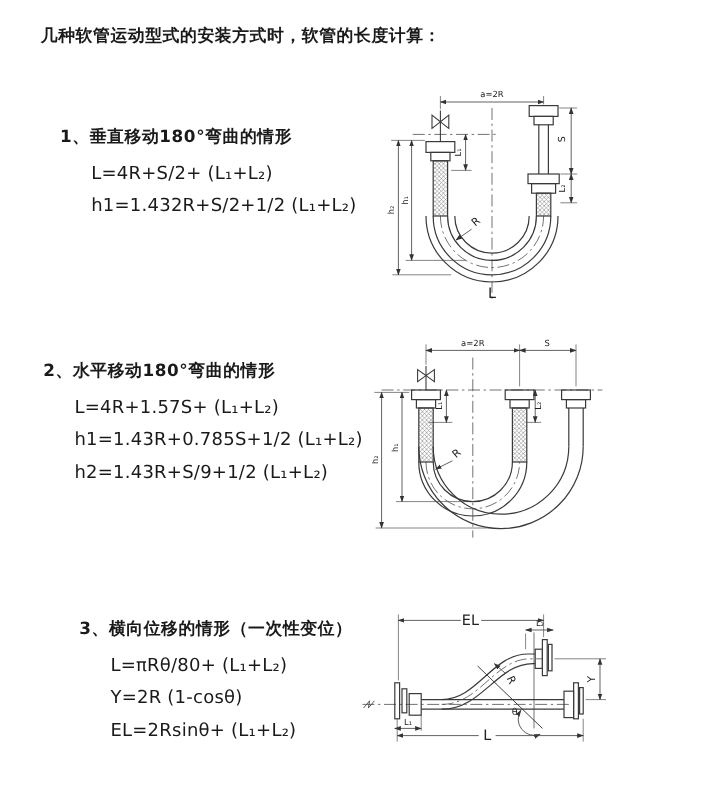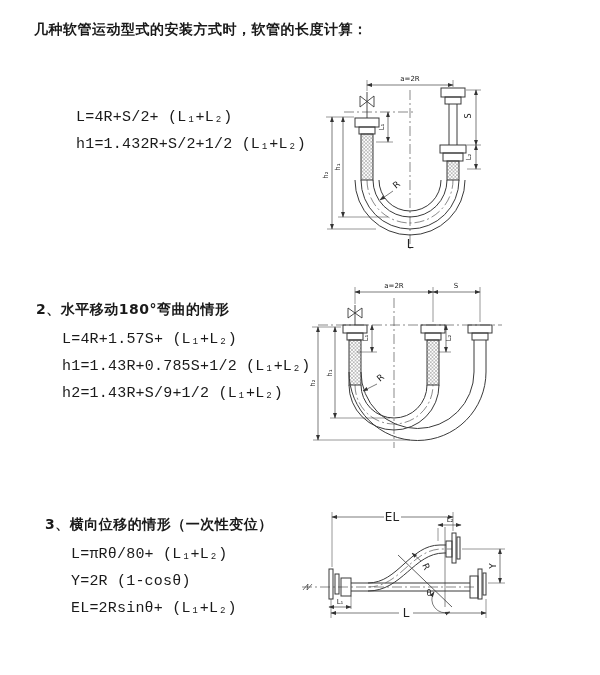--- a/index.html
+++ b/index.html
@@ -8,21 +8,21 @@
     position: relative; width: 600px; height: 675px; background: #ffffff;
     font-family: "DejaVu Sans", "Liberation Sans", sans-serif; color: #1a1a1a;
     overflow: hidden;
   }
   .title {
     position: absolute; left: 34px; top: 21px;
     font-size: 14px; font-weight: 700; letter-spacing: .5px; white-space: nowrap;
   }
   .sec { position: absolute; width: 310px; }
   .sec-heading { font-size: 14px; font-weight: 700; letter-spacing: .5px; line-height: 20px; margin: 0 0 7px 0; white-space: nowrap; }
-  .formula { font-size: 15px; line-height: 27px; padding-left: 26px; white-space: nowrap; letter-spacing: .2px; font-family: Liberation Mono, monospace; }
+  .formula { font-size: 15px; line-height: 27px; padding-left: 26px; white-space: nowrap; letter-spacing: .2px; }
   .diag { position: absolute; }
   .diag text { font-family: "DejaVu Sans", sans-serif; fill: #222; stroke: none; font-size: 8px; }
   .diag text.lg { font-size: 12px; }
   .diag text.md { font-size: 9px; }
   .diag text.sm { font-size: 7px; }
   g.draw { stroke: #3a3a3a; fill: none; stroke-width: 1; }
   g.dims { stroke: #444; fill: none; stroke-width: .7; }
   .cl  { stroke-dasharray: 10 3 2 3; stroke-width: .6; }
   .ext { stroke-width: .55; }
 </style>
@@ -38,32 +38,33 @@
       <marker id="arr" viewBox="0 0 10 10" refX="9" refY="5" markerWidth="8" markerHeight="8" orient="auto-start-reverse">
         <path d="M0,1.5 L10,5 L0,8.5 z" fill="#333"></path>
       </marker>
       <pattern id="hatch" width="3.5" height="3.5" patternUnits="userSpaceOnUse">
         <path d="M0,3.5 L3.5,0 M0,0 L3.5,3.5" stroke="#888" stroke-width="0.5"></path>
       </pattern>
     </defs>
   </svg>
 
   <section class="sec" style="left:50px;top:104px">
+    <div class="sec-heading">1、垂直移动180°弯曲的情形</div>
     <div class="formula">L=4R+S/2+ (L₁+L₂)</div>
     <div class="formula">h1=1.432R+S/2+1/2 (L₁+L₂)</div>
   </section>
 
   <section class="sec" style="left:36px;top:299px">
     <div class="sec-heading">2、水平移动180°弯曲的情形</div>
     <div class="formula">L=4R+1.57S+ (L₁+L₂)</div>
     <div class="formula">h1=1.43R+0.785S+1/2 (L₁+L₂)</div>
     <div class="formula">h2=1.43R+S/9+1/2 (L₁+L₂)</div>
   </section>
 
-  <section class="sec" style="left:45px;top:514px">
+  <section class="sec" style="left:66px;top:514px">
     <div class="sec-heading">3、横向位移的情形（一次性变位）</div>
     <div class="formula">L=πRθ/80+ (L₁+L₂)</div>
     <div class="formula">Y=2R (1-cosθ)</div>
     <div class="formula">EL=2Rsinθ+ (L₁+L₂)</div>
   </section>
 
   <svg class="diag" style="left:310px;top:70px" width="270" height="190" viewBox="0 0 270 190">
     <g class="draw">
       <line class="cl" x1="100" y1="20" x2="100" y2="182"></line>
       <line class="cl" x1="34" y1="42" x2="106" y2="42"></line>

